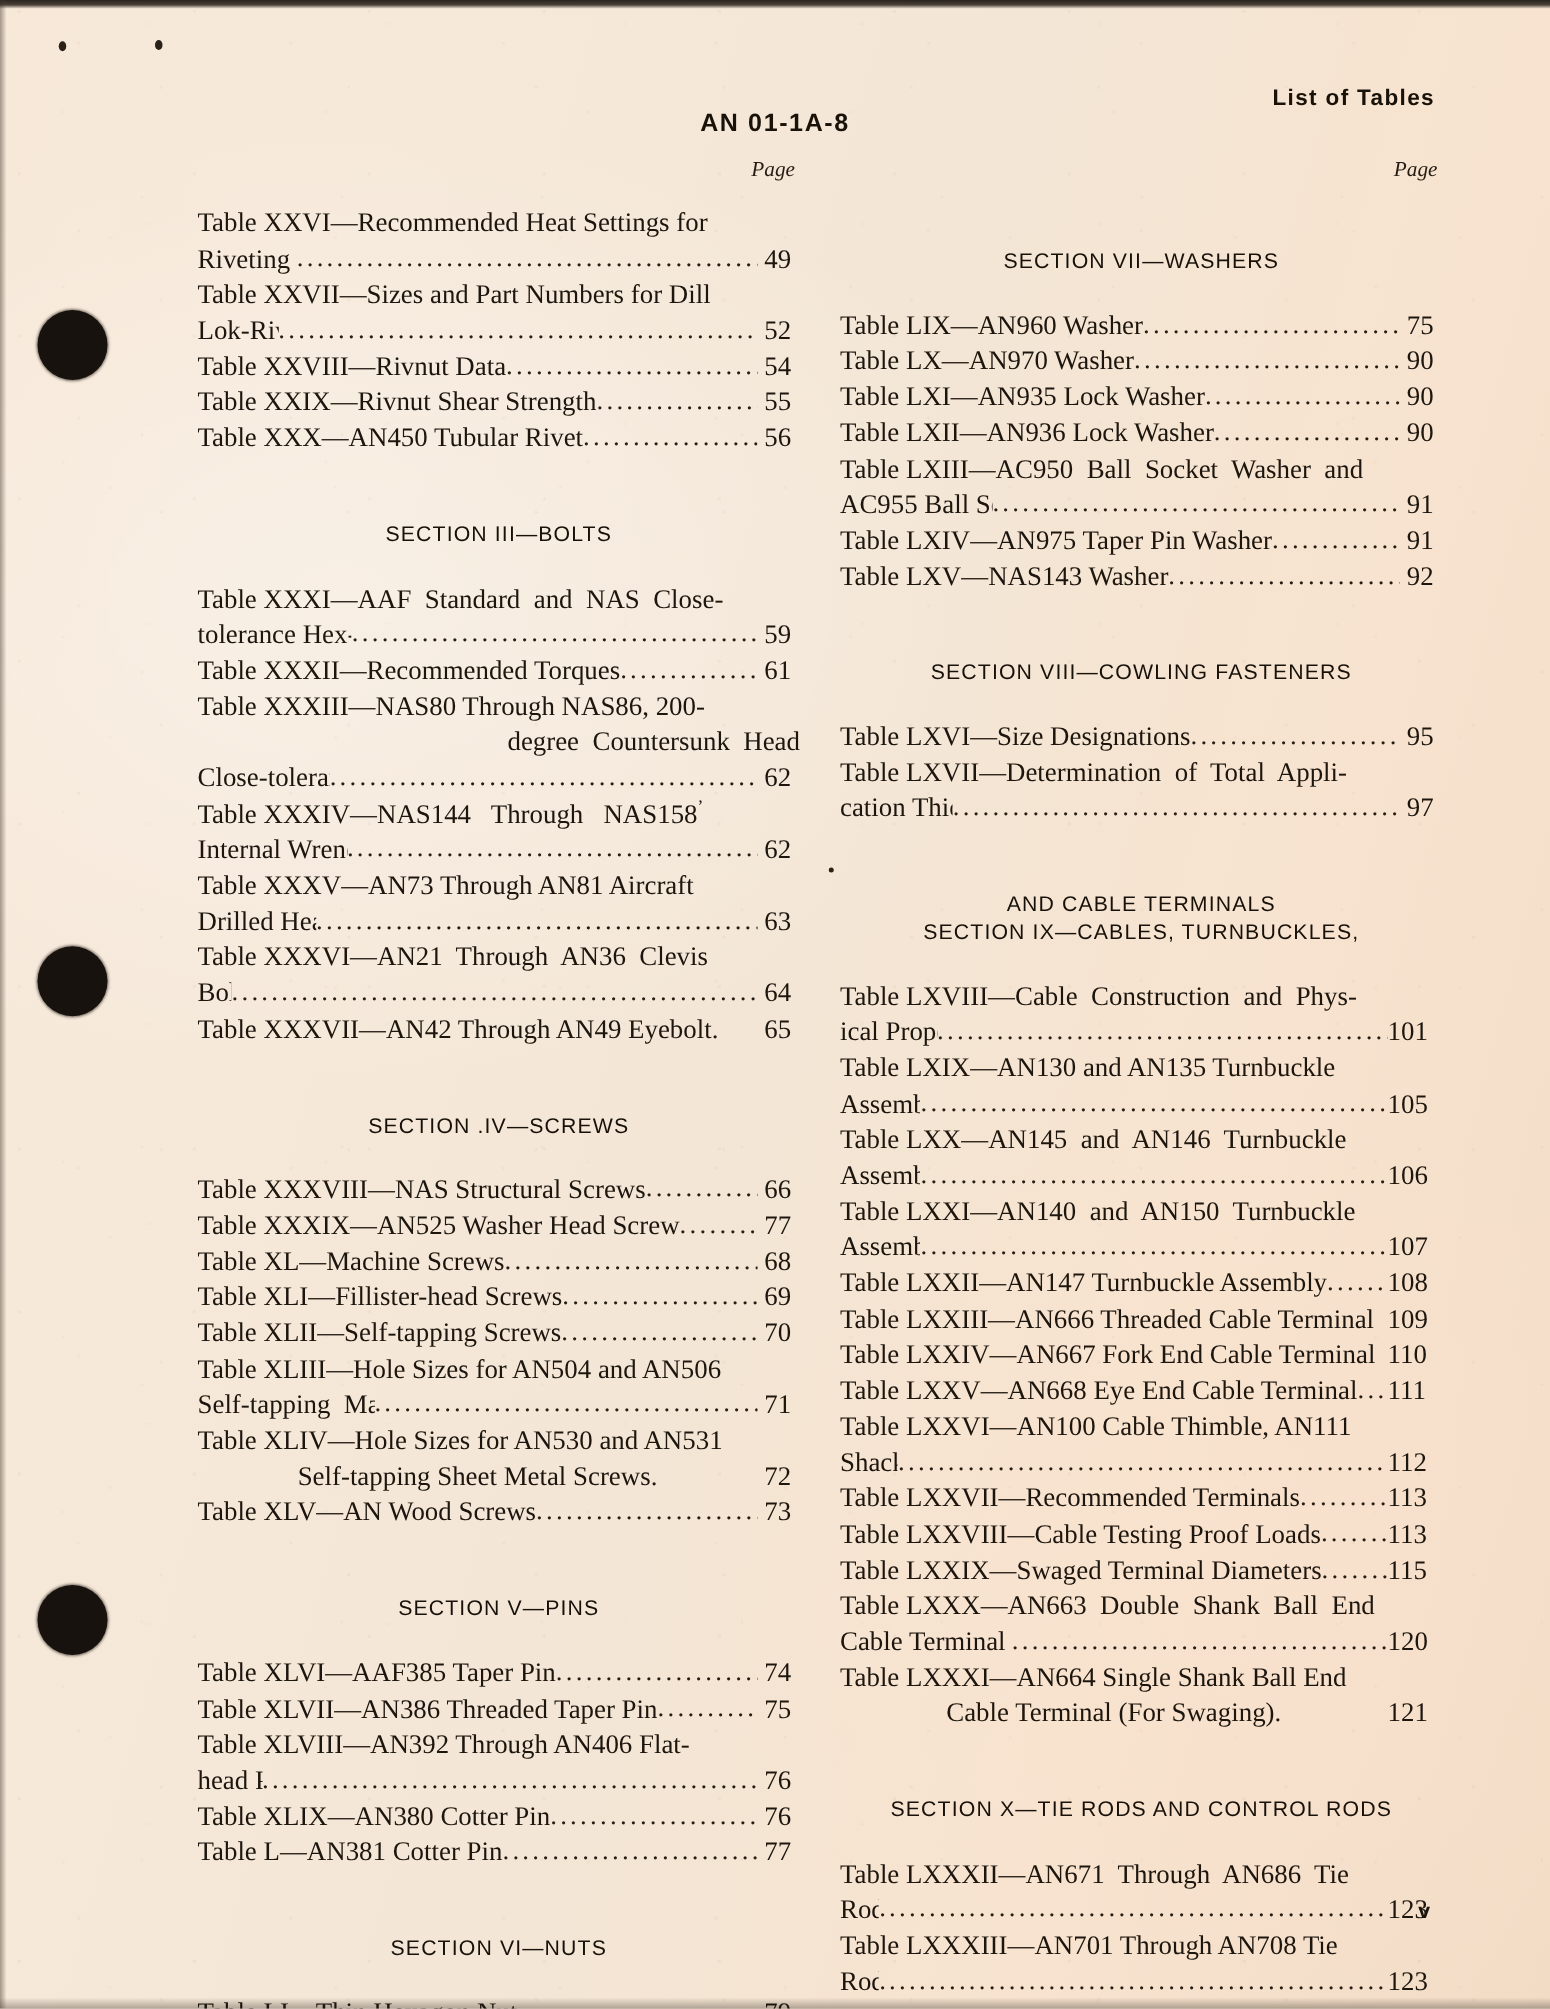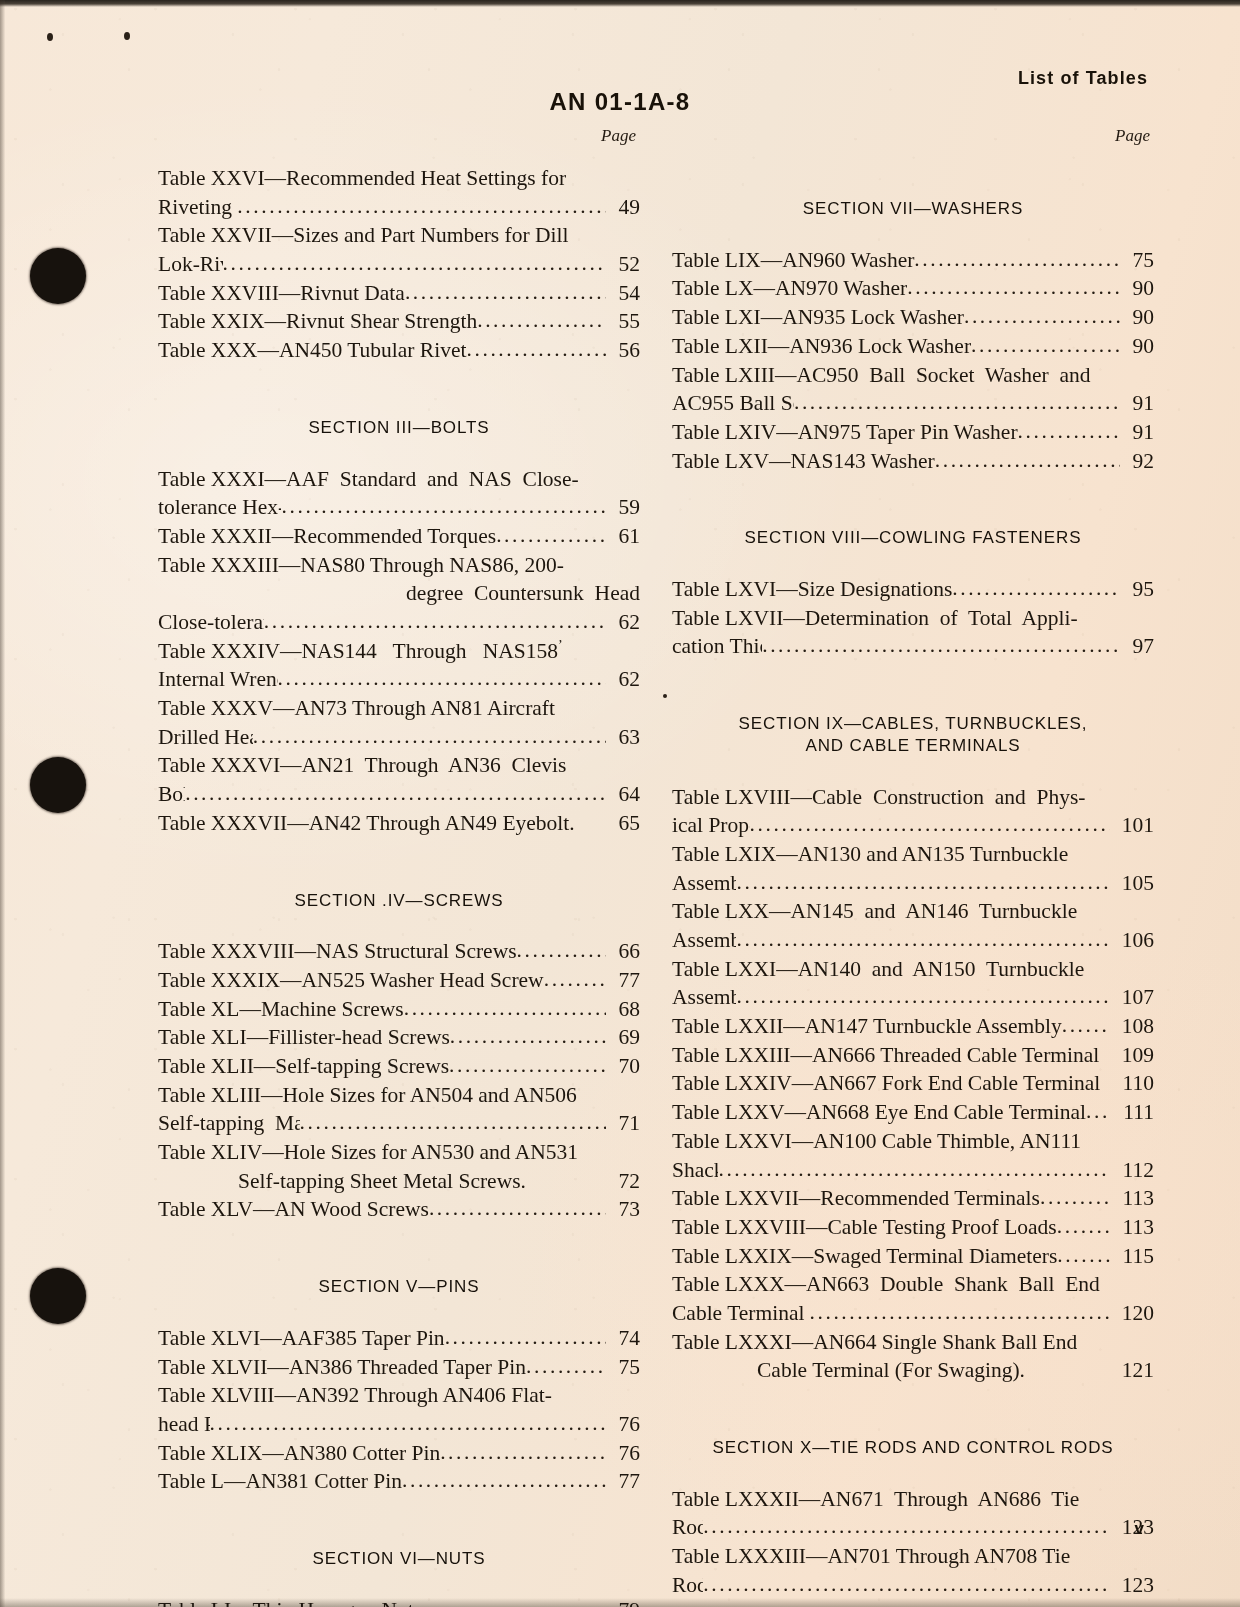--- a/index.html
+++ b/index.html
@@ -88,21 +88,21 @@
     letter-spacing: 1.1px;
     color: #191209;
   }
   .hdr-center {
     position: absolute;
     left: 0; right: 0;
     top: 88px;
     text-align: center;
     font-family: "Liberation Sans", "DejaVu Sans", sans-serif;
     font-weight: bold;
-    font-size: 24px;
+    font-size: 20px;
     letter-spacing: 1.3px;
     color: #191209;
   }
 
   
   .cols {
     position: absolute;
     left: 0; right: 0; top: 126px;
   }
   .col {
@@ -158,21 +158,21 @@
     letter-spacing: 2.6px;
     color: #261d13;
     min-width: 6px;
     transform: translateY(-1px);
   }
   .ln .leader::before {
     content: "........................................................................";
   }
   .ln .pg {
     flex: 0 0 auto;
-    text-align: right;
+    text-align: left;
     font-variant-numeric: lining-nums;
   }
   .ln .pg.w2 { width: 34px; }
   .ln .pg.w3 { width: 44px; }
   
   .ln.tight .leader { letter-spacing: 2.6px; }
   .sup-mark {
     font-size: 14px;
     vertical-align: super;
     line-height: 0;
@@ -347,22 +347,22 @@
             <div>SECTION VIII—COWLING FASTENERS</div>
           </div>
           <div class="entry">
             <div class="ln"><span class="txt">Table LXVI—Size Designations</span><span class="leader"></span><span class="pg w2"> 95</span></div>
           </div>
           <div class="entry">
             <div class="ln"><span class="txt">Table LXVII—Determination  of  Total  Appli-</span></div>
             <div class="ln"><span class="cont">cation Thickness</span><span class="leader"></span><span class="pg w2"> 97</span></div>
           </div>
           <div class="section-head sp-before sp-after">
+            <div>AND CABLE TERMINALS</div>
             <div>SECTION IX—CABLES, TURNBUCKLES,</div>
-            <div>AND CABLE TERMINALS</div>
           </div>
           <div class="entry">
             <div class="ln"><span class="txt">Table LXVIII—Cable  Construction  and  Phys-</span></div>
             <div class="ln tight"><span class="cont">ical Properties</span><span class="leader"></span><span class="pg w3">101</span></div>
           </div>
           <div class="entry">
             <div class="ln"><span class="txt">Table LXIX—AN130 and AN135 Turnbuckle</span></div>
             <div class="ln tight"><span class="cont">Assemblies</span><span class="leader"></span><span class="pg w3">105</span></div>
           </div>
           <div class="entry">

